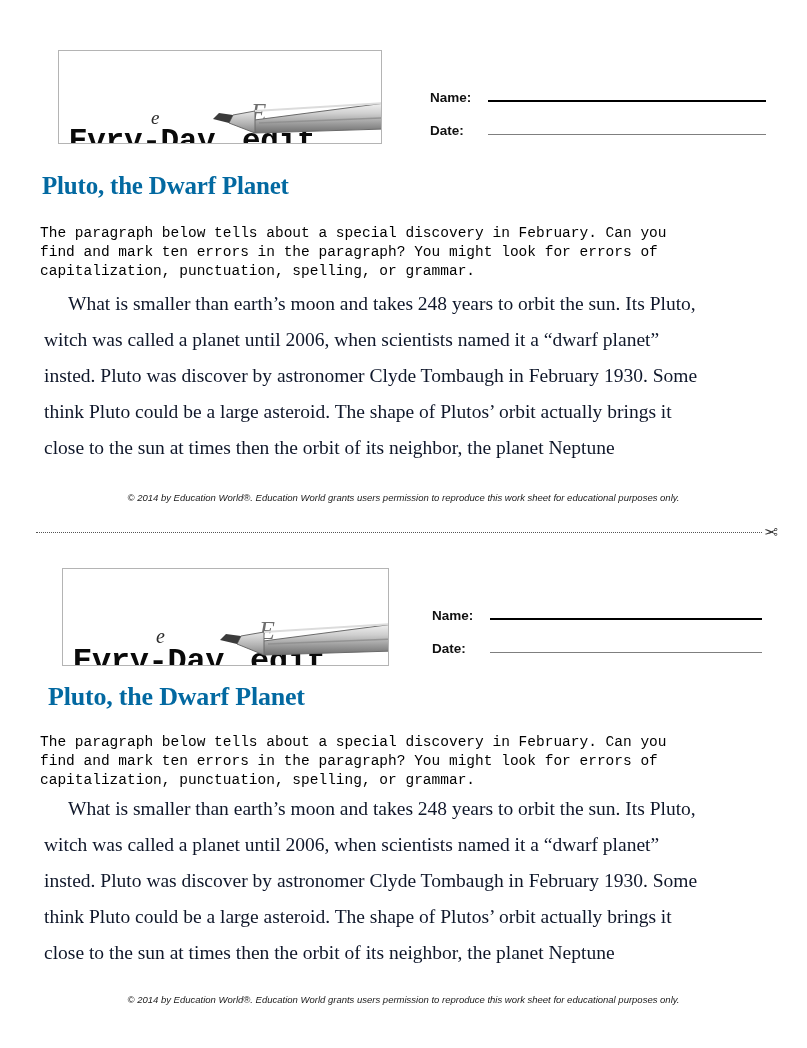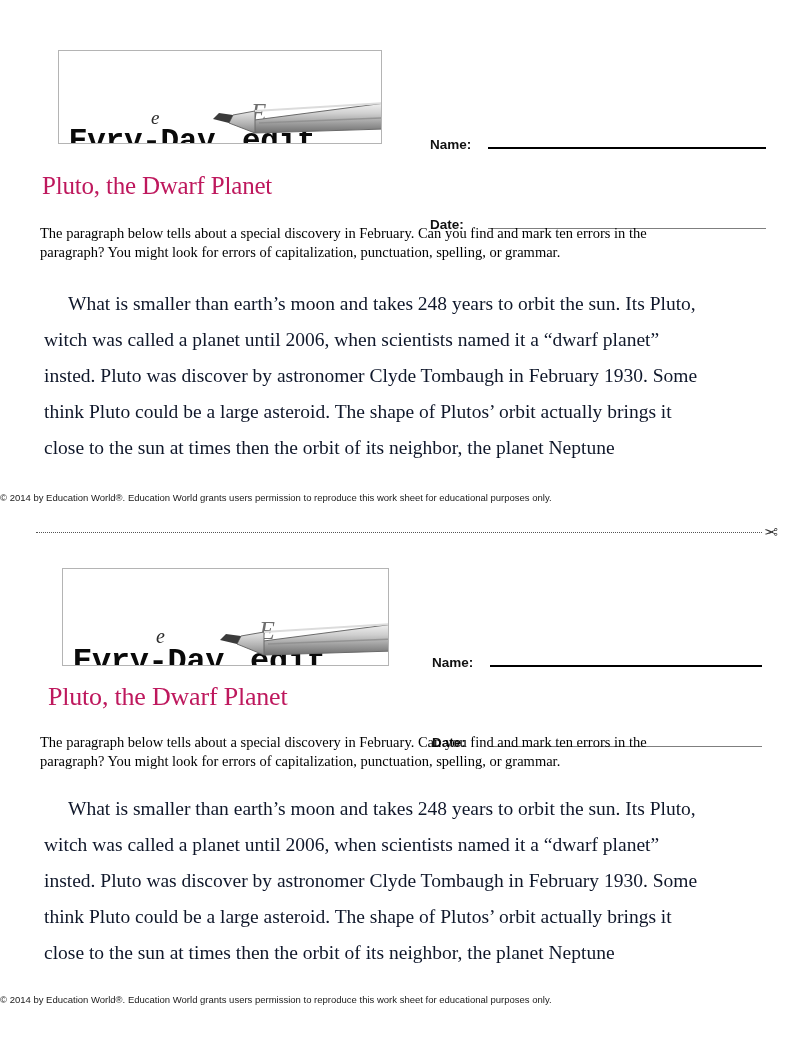--- a/index.html
+++ b/index.html
@@ -72,49 +72,49 @@
     display: flex;
     align-items: baseline;
   }
   .field-label {
     font-family: "Liberation Sans", sans-serif;
     font-weight: bold;
     font-size: 13.5px;
     color: #111111;
     width: 58px;
     flex: 0 0 58px;
-    margin-top: 47px;
   }
   .field-line {
     flex: 1 1 auto;
     height: 1px;
   }
   .field-line.strong { background: #000000; height: 2px; }
   .field-line.light  { background: #7f7f7f; height: 1px; }
 
   
   .title {
     font-family: "Liberation Serif", serif;
-    font-weight: normal;
-    color: #be185d;
+    font-weight: bold;
+    color: #0369a1;
     letter-spacing: -0.2px;
   }
   .instructions {
-    font-family: Liberation Serif, serif;
+    font-family: Liberation Mono, monospace;
     color: #000000;
   }
   .body-line {
     font-family: "Liberation Serif", serif;
     color: #0f172a;
     white-space: pre;
   }
   .copyright {
     font-family: "Liberation Sans", sans-serif;
     color: #1a1a1a;
-    text-align: left;
+    text-align: center;
+    font-style: italic;
   }
 
   
   .cutline-wrap {
     position: absolute;
     display: flex;
     align-items: center;
   }
   .cutline {
     flex: 1 1 auto;

